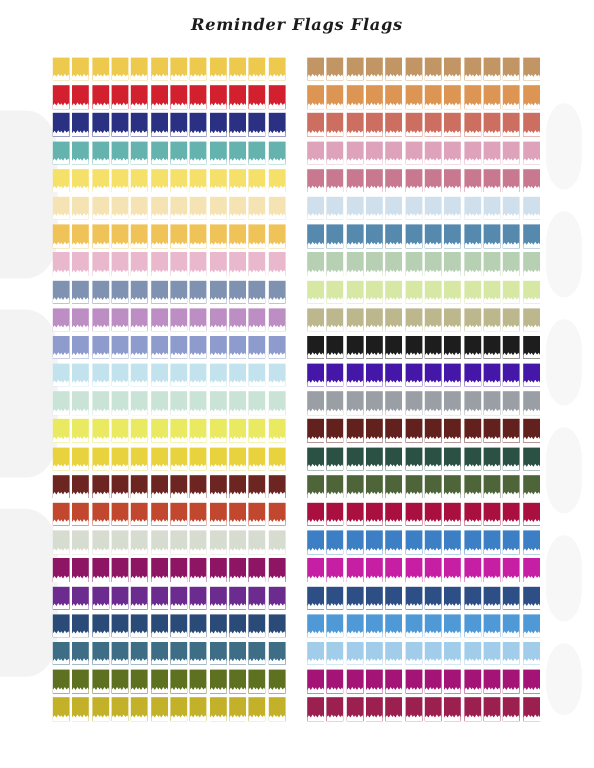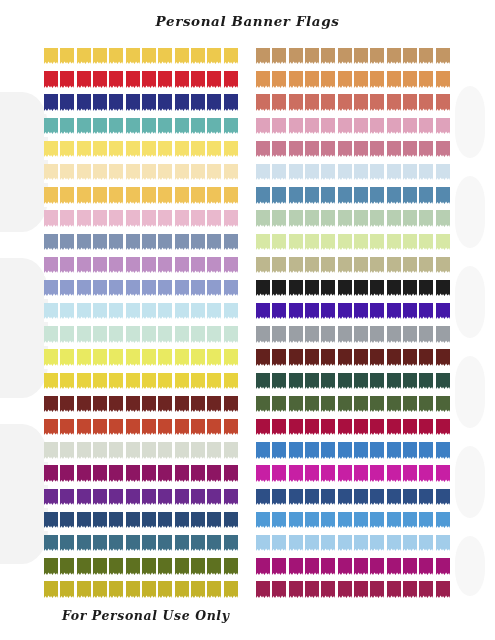--- a/index.html
+++ b/index.html
@@ -131,21 +131,21 @@
     <div class="curl curl-left" style="top:258px;height:140px;"></div>
     <div class="curl curl-left" style="top:424px;height:140px;"></div>
     <div class="curl curl-right" style="left:455px;top:86px;height:72px;"></div>
     <div class="curl curl-right" style="left:455px;top:176px;height:72px;"></div>
     <div class="curl curl-right" style="left:455px;top:266px;height:72px;"></div>
     <div class="curl curl-right" style="left:455px;top:356px;height:72px;"></div>
     <div class="curl curl-right" style="left:455px;top:446px;height:72px;"></div>
     <div class="curl curl-right" style="left:455px;top:536px;height:60px;"></div>
   </div>
 
-  <div id="page-title" class="script-text">Personal Banner Flags</div>
+  <div id="page-title" class="script-text">Reminder Flags Flags</div>
 
   <div id="group-left" class="grid-group">
       <div class="flag-row">
         <div class="flag" style="--flag-color: #edc94d;">
           <div class="flag-body"></div>
           <div class="flag-notch">
             <svg viewBox="0 0 28 12" preserveAspectRatio="none">
               <path d="M0,12 L0,6 L3,2 L6,6 L9,1 L12,5 L14,2 L17,6 L20,1 L23,5 L26,2 L28,6 L28,12 Z" fill="#ffffff"></path>
             </svg>
           </div>
@@ -4842,15 +4842,14 @@
           <div class="flag-body"></div>
           <div class="flag-notch">
             <svg viewBox="0 0 28 12" preserveAspectRatio="none">
               <path d="M0,12 L0,6 L3,2 L6,6 L9,1 L12,5 L14,2 L17,6 L20,1 L23,5 L26,2 L28,6 L28,12 Z" fill="#ffffff"></path>
             </svg>
           </div>
         </div>
       </div>
     </div>
 
-  <div id="footer-left" class="script-text">For Personal Use Only</div>
 
 </div>
 
 </body></html>

